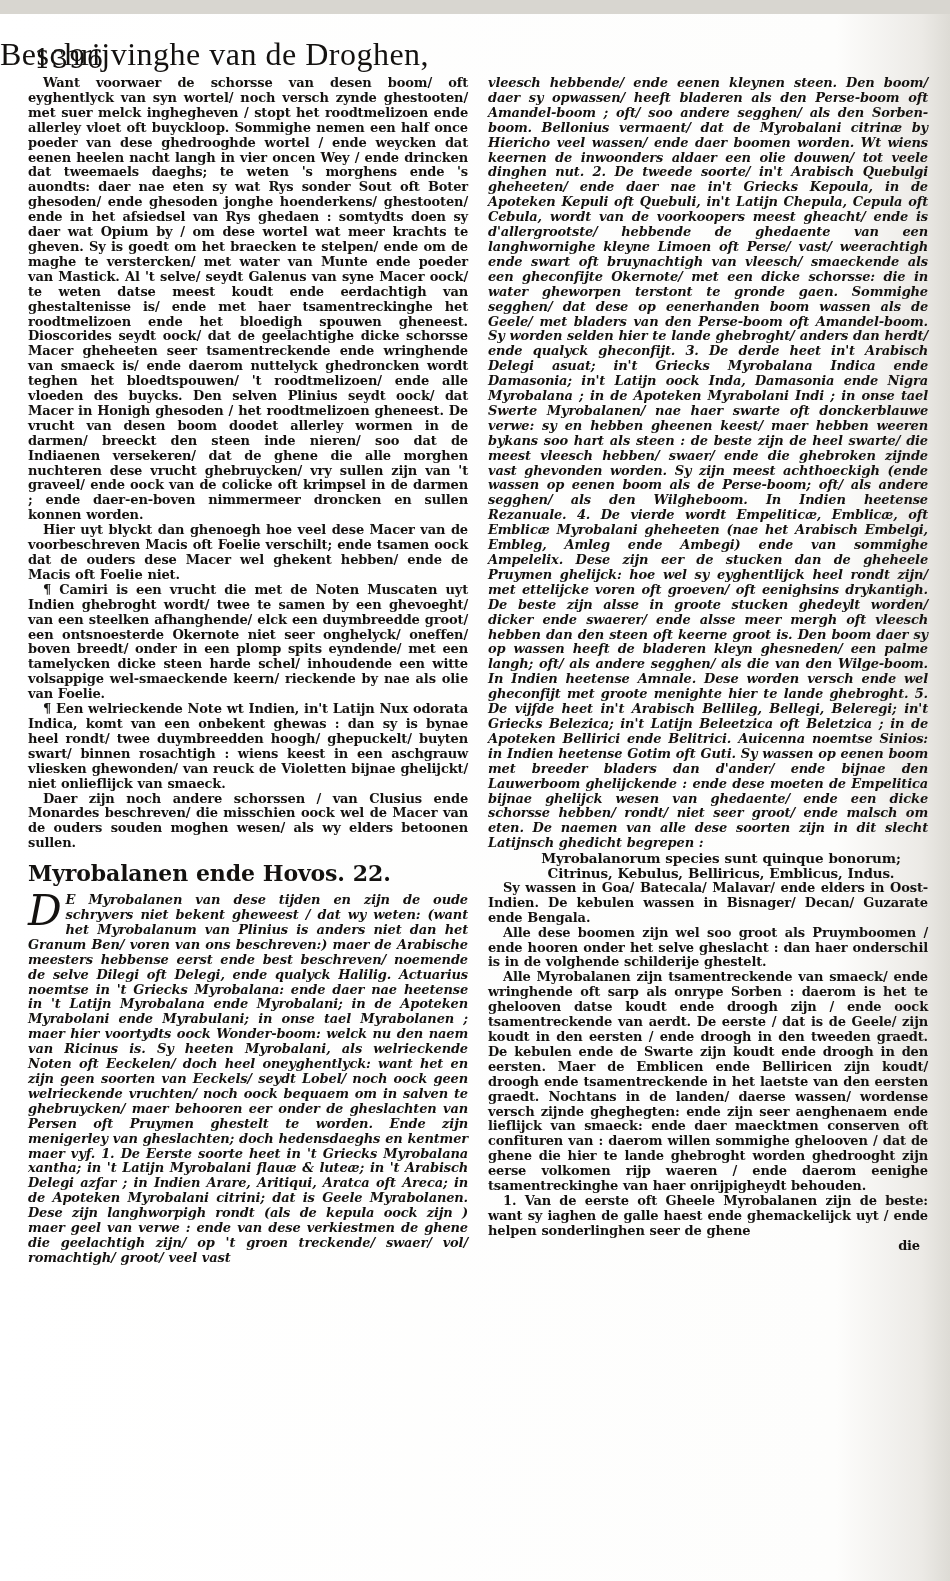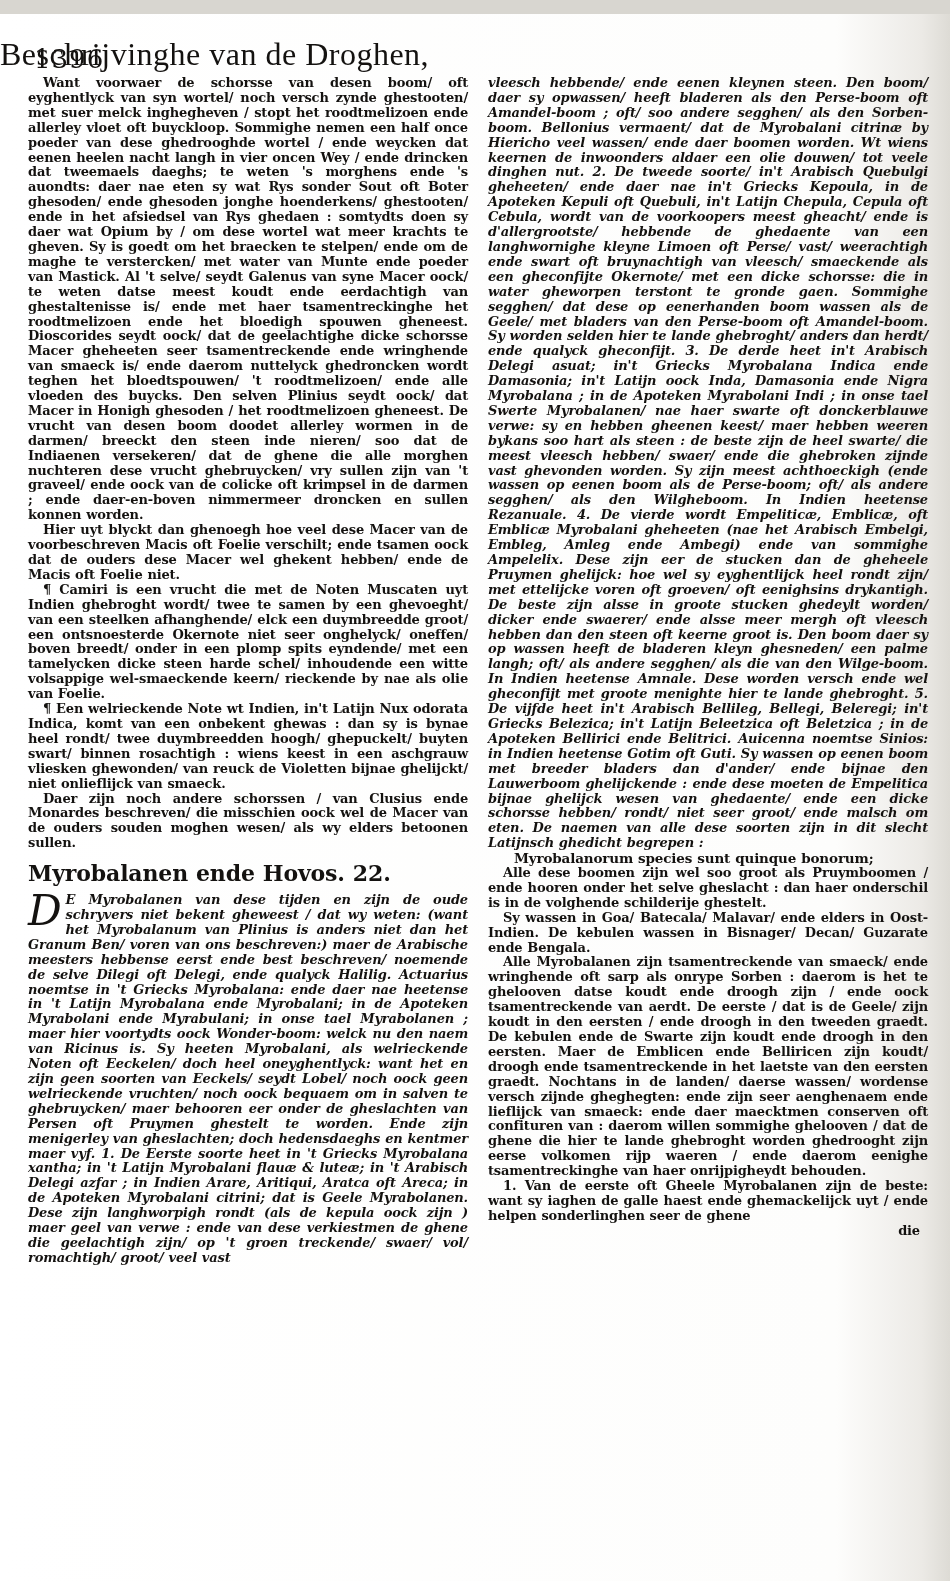--- a/index.html
+++ b/index.html
@@ -77,21 +77,21 @@
     font-size: 42px;
     line-height: 32px;
     font-weight: normal;
     padding: 2px 4px 0 0;
   }
   .verse {
     font-weight: bold;
     text-indent: 0 !important;
     padding-left: 26px;
     font-size: 13.5px !important;
-    text-align: left;
+    text-align: center;
   }
   .catchword {
     text-align: right;
     text-indent: 0 !important;
     padding-right: 8px;
   }
 </style>
 </head>
 <body>
 
@@ -110,22 +110,23 @@
       <p>¶ Camiri is een vrucht die met de Noten Muscaten uyt Indien ghebroght wordt/ twee te samen by een ghevoeght/ van een steelken afhanghende/ elck een duymbreedde groot/ een ontsnoesterde Okernote niet seer onghelyck/ oneffen/ boven breedt/ onder in een plomp spits eyndende/ met een tamelycken dicke steen harde schel/ inhoudende een witte volsappige wel-smaeckende keern/ rieckende by nae als olie van Foelie.</p>
       <p>¶ Een welrieckende Note wt Indien, in't Latijn Nux odorata Indica, komt van een onbekent ghewas : dan sy is bynae heel rondt/ twee duymbreedden hoogh/ ghepuckelt/ buyten swart/ binnen rosachtigh : wiens keest in een aschgrauw vliesken ghewonden/ van reuck de Violetten bijnae ghelijckt/ niet onlieflijck van smaeck.</p>
       <p>Daer zijn noch andere schorssen / van Clusius ende Monardes beschreven/ die misschien oock wel de Macer van de ouders souden moghen wesen/ als wy elders betoonen sullen.</p>
       <p class="section-heading">Myrobalanen ende Hovos.  22.</p>
       <p class="no-indent dropcap-para"><span class="dropcap">D</span><span>E Myrobalanen van dese tijden en zijn de oude schryvers niet bekent gheweest / dat wy weten: (want het Myrobalanum van Plinius is anders niet dan het Granum Ben/ voren van ons beschreven:) maer de Arabische meesters hebbense eerst ende best beschreven/ noemende de selve Dilegi oft Delegi, ende qualyck Halilig. Actuarius noemtse in 't Griecks Myrobalana: ende daer nae heetense in 't Latijn Myrobalana ende Myrobalani; in de Apoteken Myrabolani ende Myrabulani; in onse tael Myrabolanen ; maer hier voortydts oock Wonder-boom: welck nu den naem van Ricinus is. Sy heeten Myrobalani, als welrieckende Noten oft Eeckelen/ doch heel oneyghentlyck: want het en zijn geen soorten van Eeckels/ seydt Lobel/ noch oock geen welrieckende vruchten/ noch oock bequaem om in salven te ghebruycken/ maer behooren eer onder de gheslachten van Persen oft Pruymen ghestelt te worden. Ende zijn menigerley van gheslachten; doch hedensdaeghs en kentmer maer vyf.  1.  De Eerste soorte heet in 't Griecks Myrobalana xantha; in 't Latijn Myrobalani flauæ &amp; luteæ; in 't Arabisch Delegi azfar ; in Indien Arare, Aritiqui, Aratca oft Areca; in de Apoteken Myrobalani citrini; dat is Geele Myrabolanen. Dese zijn langhworpigh rondt (als de kepula oock zijn ) maer geel van verwe : ende van dese verkiestmen de ghene die geelachtigh zijn/ op 't groen treckende/ swaer/ vol/ romachtigh/ groot/ veel vast</span></p>
     </div>
 
     <div class="col">
       <p class="no-indent">vleesch hebbende/ ende eenen kleynen steen. Den boom/ daer sy opwassen/ heeft bladeren als den Perse-boom oft Amandel-boom ; oft/ soo andere segghen/ als den Sorben-boom. Bellonius vermaent/ dat de Myrobalani citrinæ by Hiericho veel wassen/ ende daer boomen worden. Wt wiens keernen de inwoonders aldaer een olie douwen/ tot veele dinghen nut.  2.  De tweede soorte/ in't Arabisch Quebulgi gheheeten/ ende daer nae in't Griecks Kepoula, in de Apoteken Kepuli oft Quebuli, in't Latijn Chepula, Cepula oft Cebula, wordt van de voorkoopers meest gheacht/ ende is d'allergrootste/ hebbende de ghedaente van een langhwornighe kleyne Limoen oft Perse/ vast/ weerachtigh ende swart oft bruynachtigh van vleesch/ smaeckende als een gheconfijte Okernote/ met een dicke schorsse: die in water gheworpen terstont te gronde gaen. Sommighe segghen/ dat dese op eenerhanden boom wassen als de Geele/ met bladers van den Perse-boom oft Amandel-boom. Sy worden selden hier te lande ghebroght/ anders dan herdt/ ende qualyck gheconfijt.  3.  De derde heet in't Arabisch Delegi asuat; in't Griecks Myrobalana Indica ende Damasonia; in't Latijn oock Inda, Damasonia ende Nigra Myrobalana ; in de Apoteken Myrabolani Indi ; in onse tael Swerte Myrobalanen/ nae haer swarte oft donckerblauwe verwe: sy en hebben gheenen keest/ maer hebben weeren bykans soo hart als steen : de beste zijn de heel swarte/ die meest vleesch hebben/ swaer/ ende die ghebroken zijnde vast ghevonden worden. Sy zijn meest achthoeckigh (ende wassen op eenen boom als de Perse-boom; oft/ als andere segghen/ als den Wilgheboom. In Indien heetense Rezanuale.  4.  De vierde wordt Empeliticæ, Emblicæ, oft Emblicæ Myrobalani gheheeten (nae het Arabisch Embelgi, Embleg, Amleg ende Ambegi) ende van sommighe Ampelelix. Dese zijn eer de stucken dan de gheheele Pruymen ghelijck: hoe wel sy eyghentlijck heel rondt zijn/ met ettelijcke voren oft groeven/ oft eenighsins drykantigh. De beste zijn alsse in groote stucken ghedeylt worden/ dicker ende swaerer/ ende alsse meer mergh oft vleesch hebben dan den steen oft keerne groot is. Den boom daer sy op wassen heeft de bladeren kleyn ghesneden/ een palme langh; oft/ als andere segghen/ als die van den Wilge-boom. In Indien heetense Amnale. Dese worden versch ende wel gheconfijt met groote menighte hier te lande ghebroght.  5.  De vijfde heet in't Arabisch Bellileg, Bellegi, Beleregi; in't Griecks Belezica; in't Latijn Beleetzica oft Beletzica ; in de Apoteken Bellirici ende Belitrici. Auicenna noemtse Sinios: in Indien heetense Gotim oft Guti. Sy wassen op eenen boom met breeder bladers dan d'ander/ ende bijnae den Lauwerboom ghelijckende : ende dese moeten de Empelitica bijnae ghelijck wesen van ghedaente/ ende een dicke schorsse hebben/ rondt/ niet seer groot/ ende malsch om eten. De naemen van alle dese soorten zijn in dit slecht Latijnsch ghedicht begrepen :</p>
       <p class="verse">Myrobalanorum species sunt quinque bonorum;</p>
+      <p class="verse">Citrinus, Kebulus, Belliricus, Emblicus, Indus.</p>
+      <p>Sy wassen in Goa/ Batecala/ Malavar/ ende elders in Oost-Indien. De kebulen wassen in Bisnager/ Decan/ Guzarate ende Bengala.</p>
       <p>Alle dese boomen zijn wel soo groot als Pruymboomen / ende hooren onder het selve gheslacht : dan haer onderschil is in de volghende schilderije ghestelt.</p>
-      <p>Sy wassen in Goa/ Batecala/ Malavar/ ende elders in Oost-Indien. De kebulen wassen in Bisnager/ Decan/ Guzarate ende Bengala.</p>
       <p>Alle Myrobalanen zijn tsamentreckende van smaeck/ ende wringhende oft sarp als onrype Sorben : daerom is het te ghelooven datse koudt ende droogh zijn / ende oock tsamentreckende van aerdt. De eerste / dat is de Geele/ zijn koudt in den eersten / ende droogh in den tweeden graedt. De kebulen ende de Swarte zijn koudt ende droogh in den eersten. Maer de Emblicen ende Belliricen zijn koudt/ droogh ende tsamentreckende in het laetste van den eersten graedt. Nochtans in de landen/ daerse wassen/ wordense versch zijnde gheghegten: ende zijn seer aenghenaem ende lieflijck van smaeck: ende daer maecktmen conserven oft confituren van : daerom willen sommighe ghelooven / dat de ghene die hier te lande ghebroght worden ghedrooght zijn eerse volkomen rijp waeren / ende daerom eenighe tsamentreckinghe van haer onrijpigheydt behouden.</p>
       <p>1.  Van de eerste oft Gheele Myrobalanen zijn de beste: want sy iaghen de galle haest ende ghemackelijck uyt / ende helpen sonderlinghen seer de ghene</p>
       <p class="catchword">die</p>
     </div>
 
   </div>
 
 </div>
 
 </body></html>

